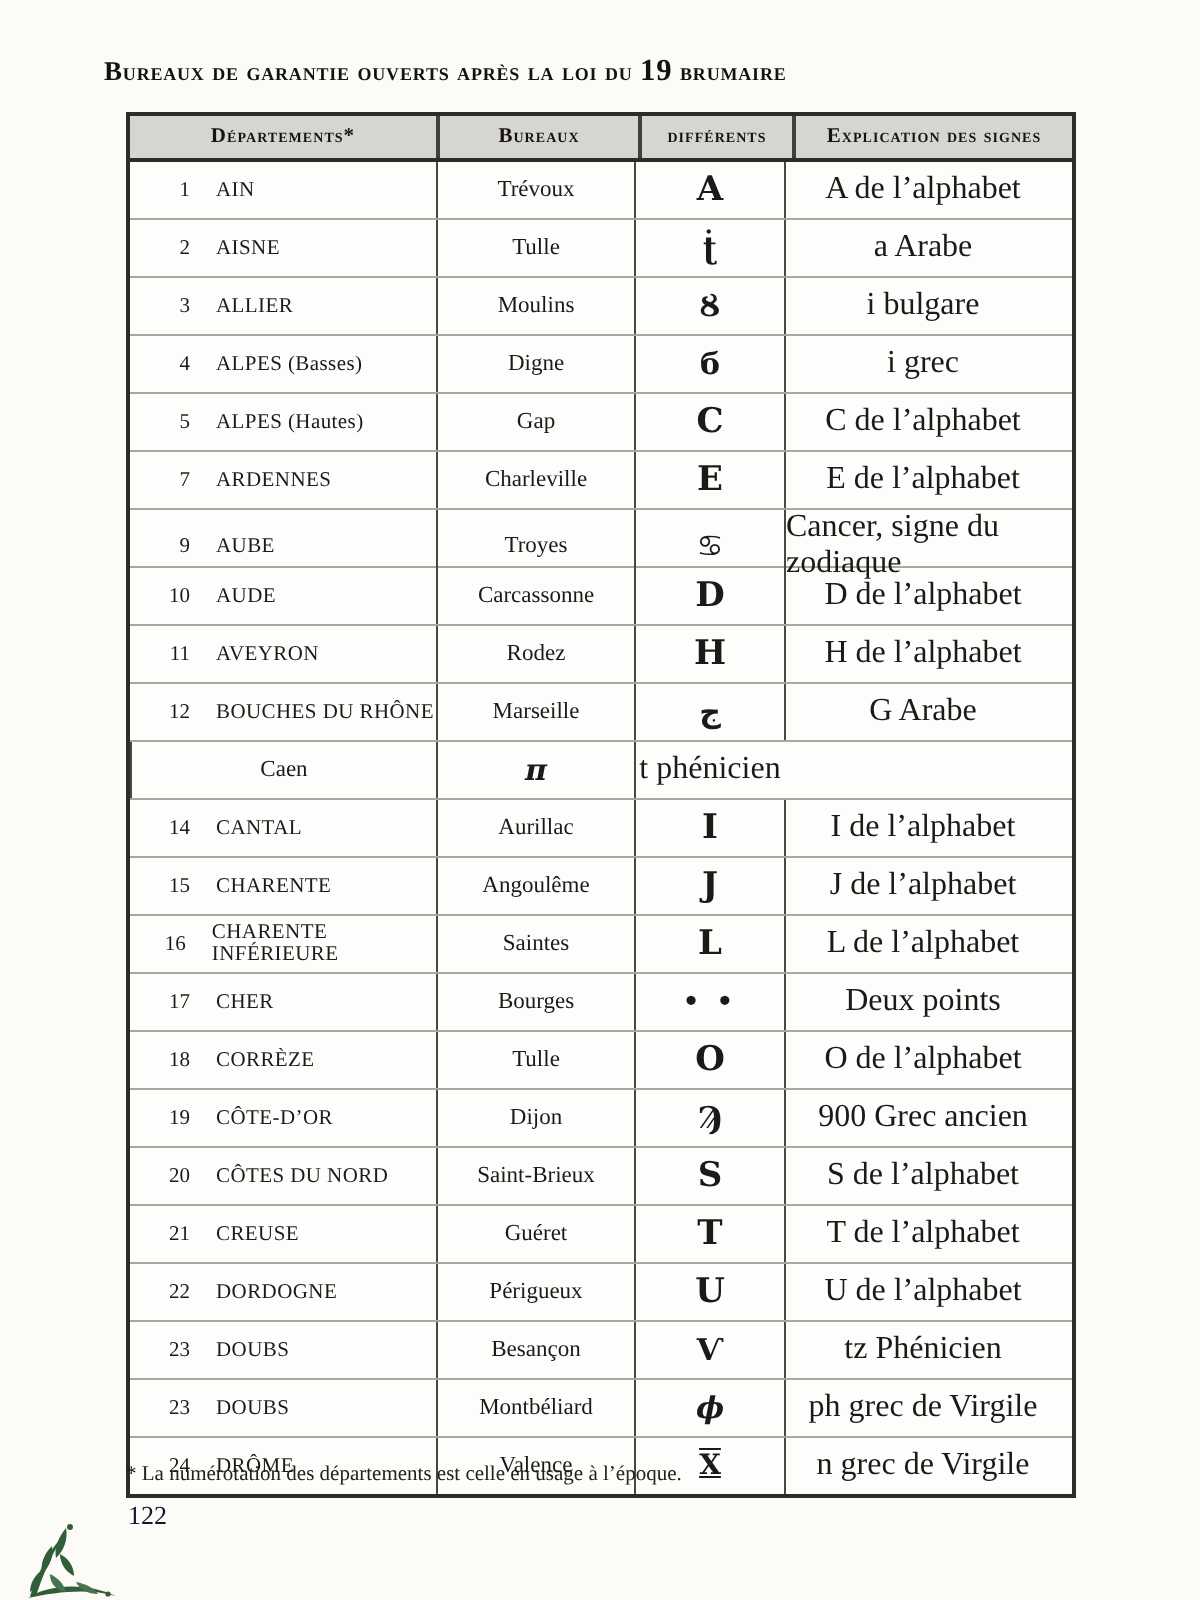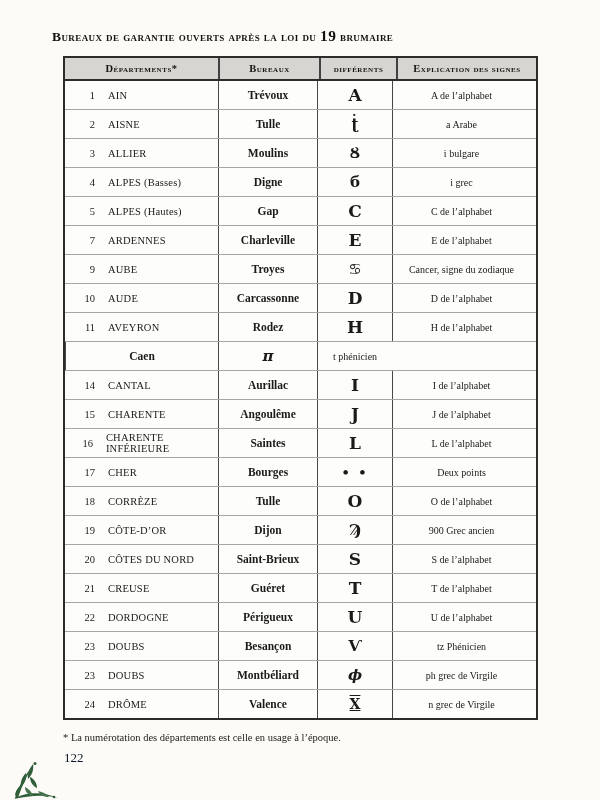--- a/index.html
+++ b/index.html
@@ -54,22 +54,22 @@
     height:28px;
     align-items:center;
     border-bottom:1px solid #a7a6a2;
   }
   .trow:last-child{border-bottom:none;}
   .td{box-sizing:border-box;height:100%;display:flex;align-items:center;}
   .td-dep{padding-left:8px;}
   .td-bur,.td-sig,.td-exp{justify-content:center;border-left:1px solid #4a4743;}
   .no{display:inline-block;width:22px;text-align:right;margin-right:13px;font-size:10.5px;}
   .dep{font-size:10.5px;letter-spacing:0.02em;}
-  .bur{font-size:11.5px;font-weight:bold;}
-  .exp{font-size:10px;}
+  .bur{font-size:11.5px;}
+  .exp{font-size:16px;}
 
   
   .sig{font-family:"DejaVu Serif","DejaVu Sans",serif;line-height:1;}
   .s-letter{font-weight:700;font-size:17px;}
   .s-glyph{font-weight:700;font-size:15px;}
   .s-zodiac{font-weight:400;font-size:15px;font-family:"DejaVu Sans",sans-serif;}
   .s-italic{font-style:italic;font-weight:600;font-size:15px;}
   .s-dots{font-weight:700;font-size:13px;letter-spacing:2px;}
   .s-overunder{font-weight:700;font-size:14px;text-decoration:overline underline;}
 
@@ -225,20 +225,35 @@
             <span class="dep">AVEYRON</span>
           </div>
       <div class="td td-bur">
             <span class="bur">Rodez</span>
           </div>
       <div class="td td-sig">
             <span class="sig s-letter">H</span>
           </div>
       <div class="td td-exp">
             <span class="exp">H de l’alphabet</span>
+          </div>
+    </div>
+        <div class="trow">
+      <div class="td td-dep">
+            <span class="no">12</span>
+            <span class="dep">BOUCHES DU RHÔNE</span>
+          </div>
+      <div class="td td-bur">
+            <span class="bur">Marseille</span>
+          </div>
+      <div class="td td-sig">
+            <span class="sig s-glyph">ج</span>
+          </div>
+      <div class="td td-exp">
+            <span class="exp">G Arabe</span>
           </div>
     </div>
         <div class="trow">
       <div class="td td-bur">
             <span class="bur">Caen</span>
           </div>
       <div class="td td-sig">
             <span class="sig s-italic">π</span>
           </div>
       <div class="td td-exp">

